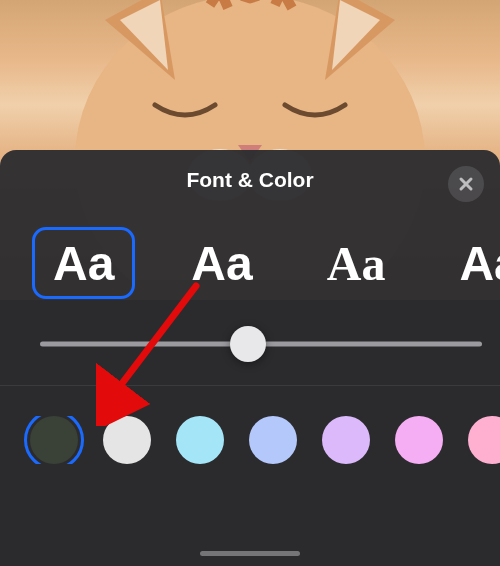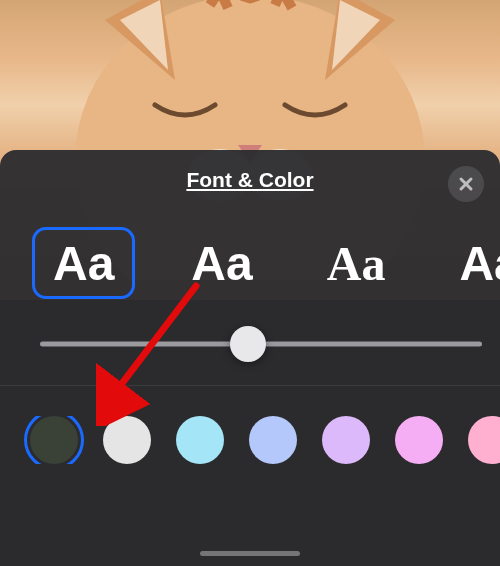--- a/index.html
+++ b/index.html
@@ -39,21 +39,20 @@
     }
     .sheet-header {
       position: relative;
       text-align: center;
       margin-bottom: 35px;
     }
     .sheet-title {
       color: #fff;
       font-size: 21px;
       font-weight: 600;
-      text-decoration: underline;
     }
     .close-btn {
       position: absolute;
       right: 16px;
       top: -2px;
       width: 36px;
       height: 36px;
       border-radius: 50%;
       background: rgba(120,120,125,0.35);
       display: flex;

